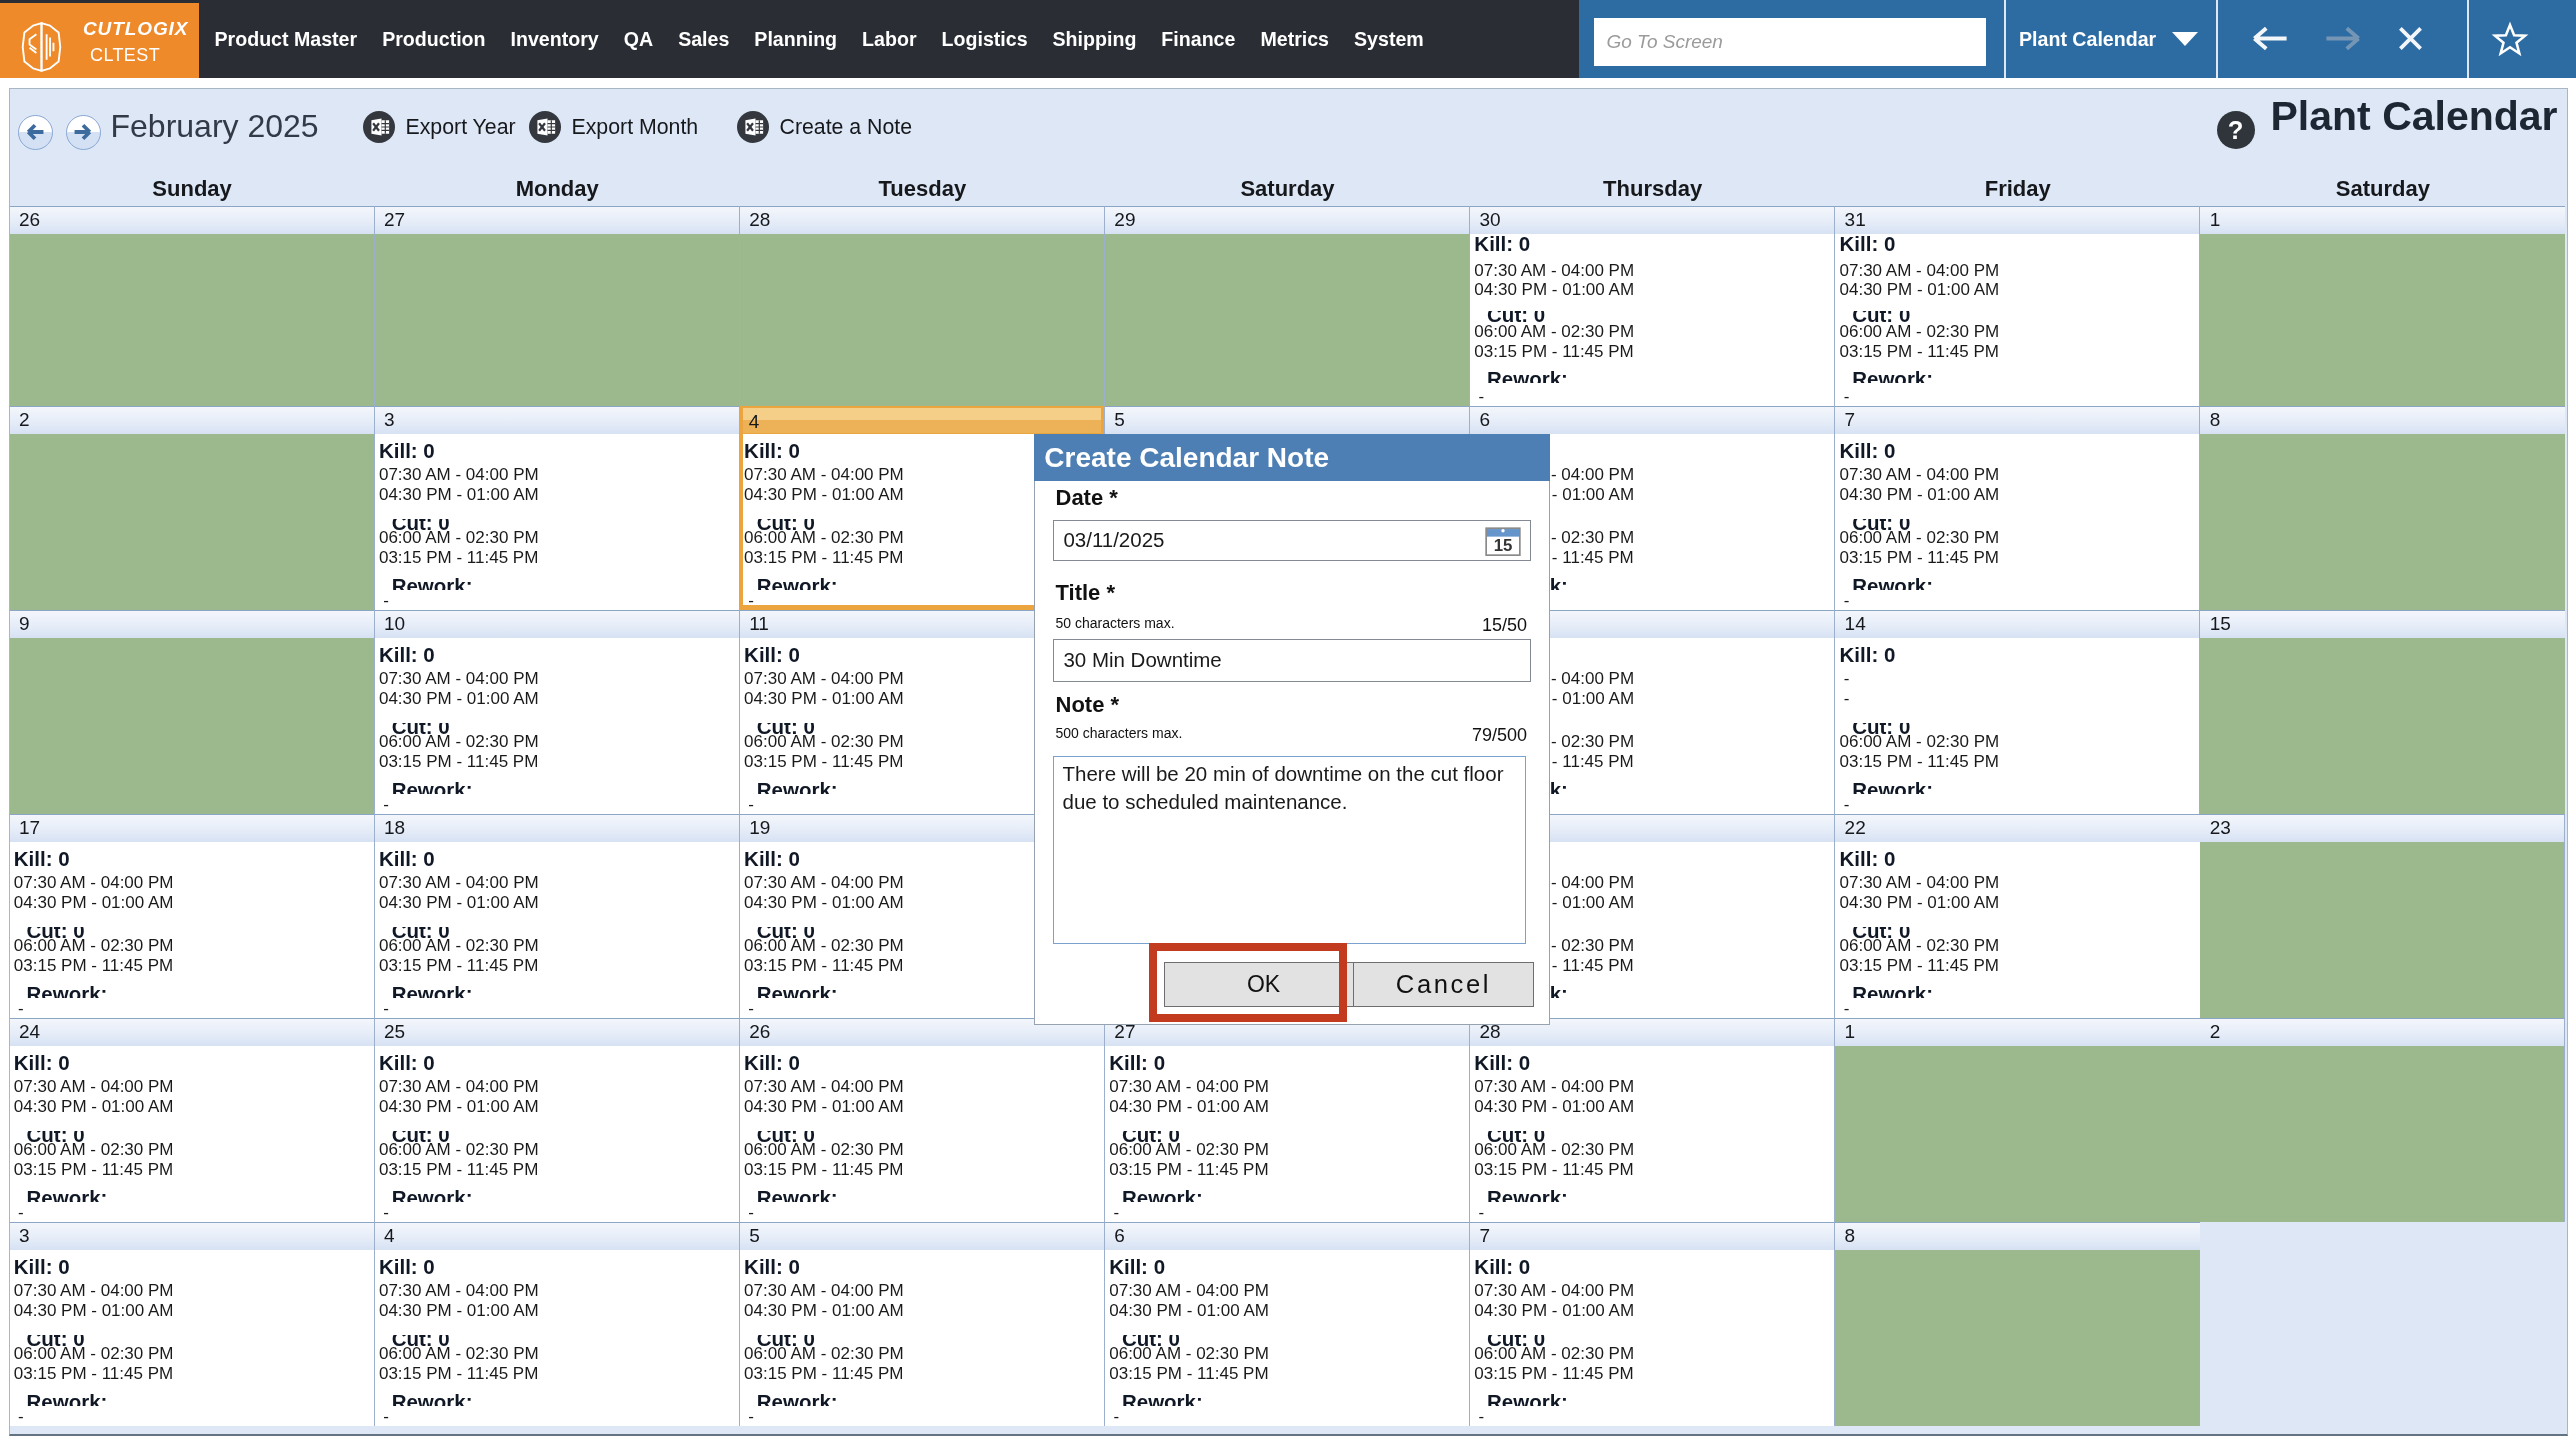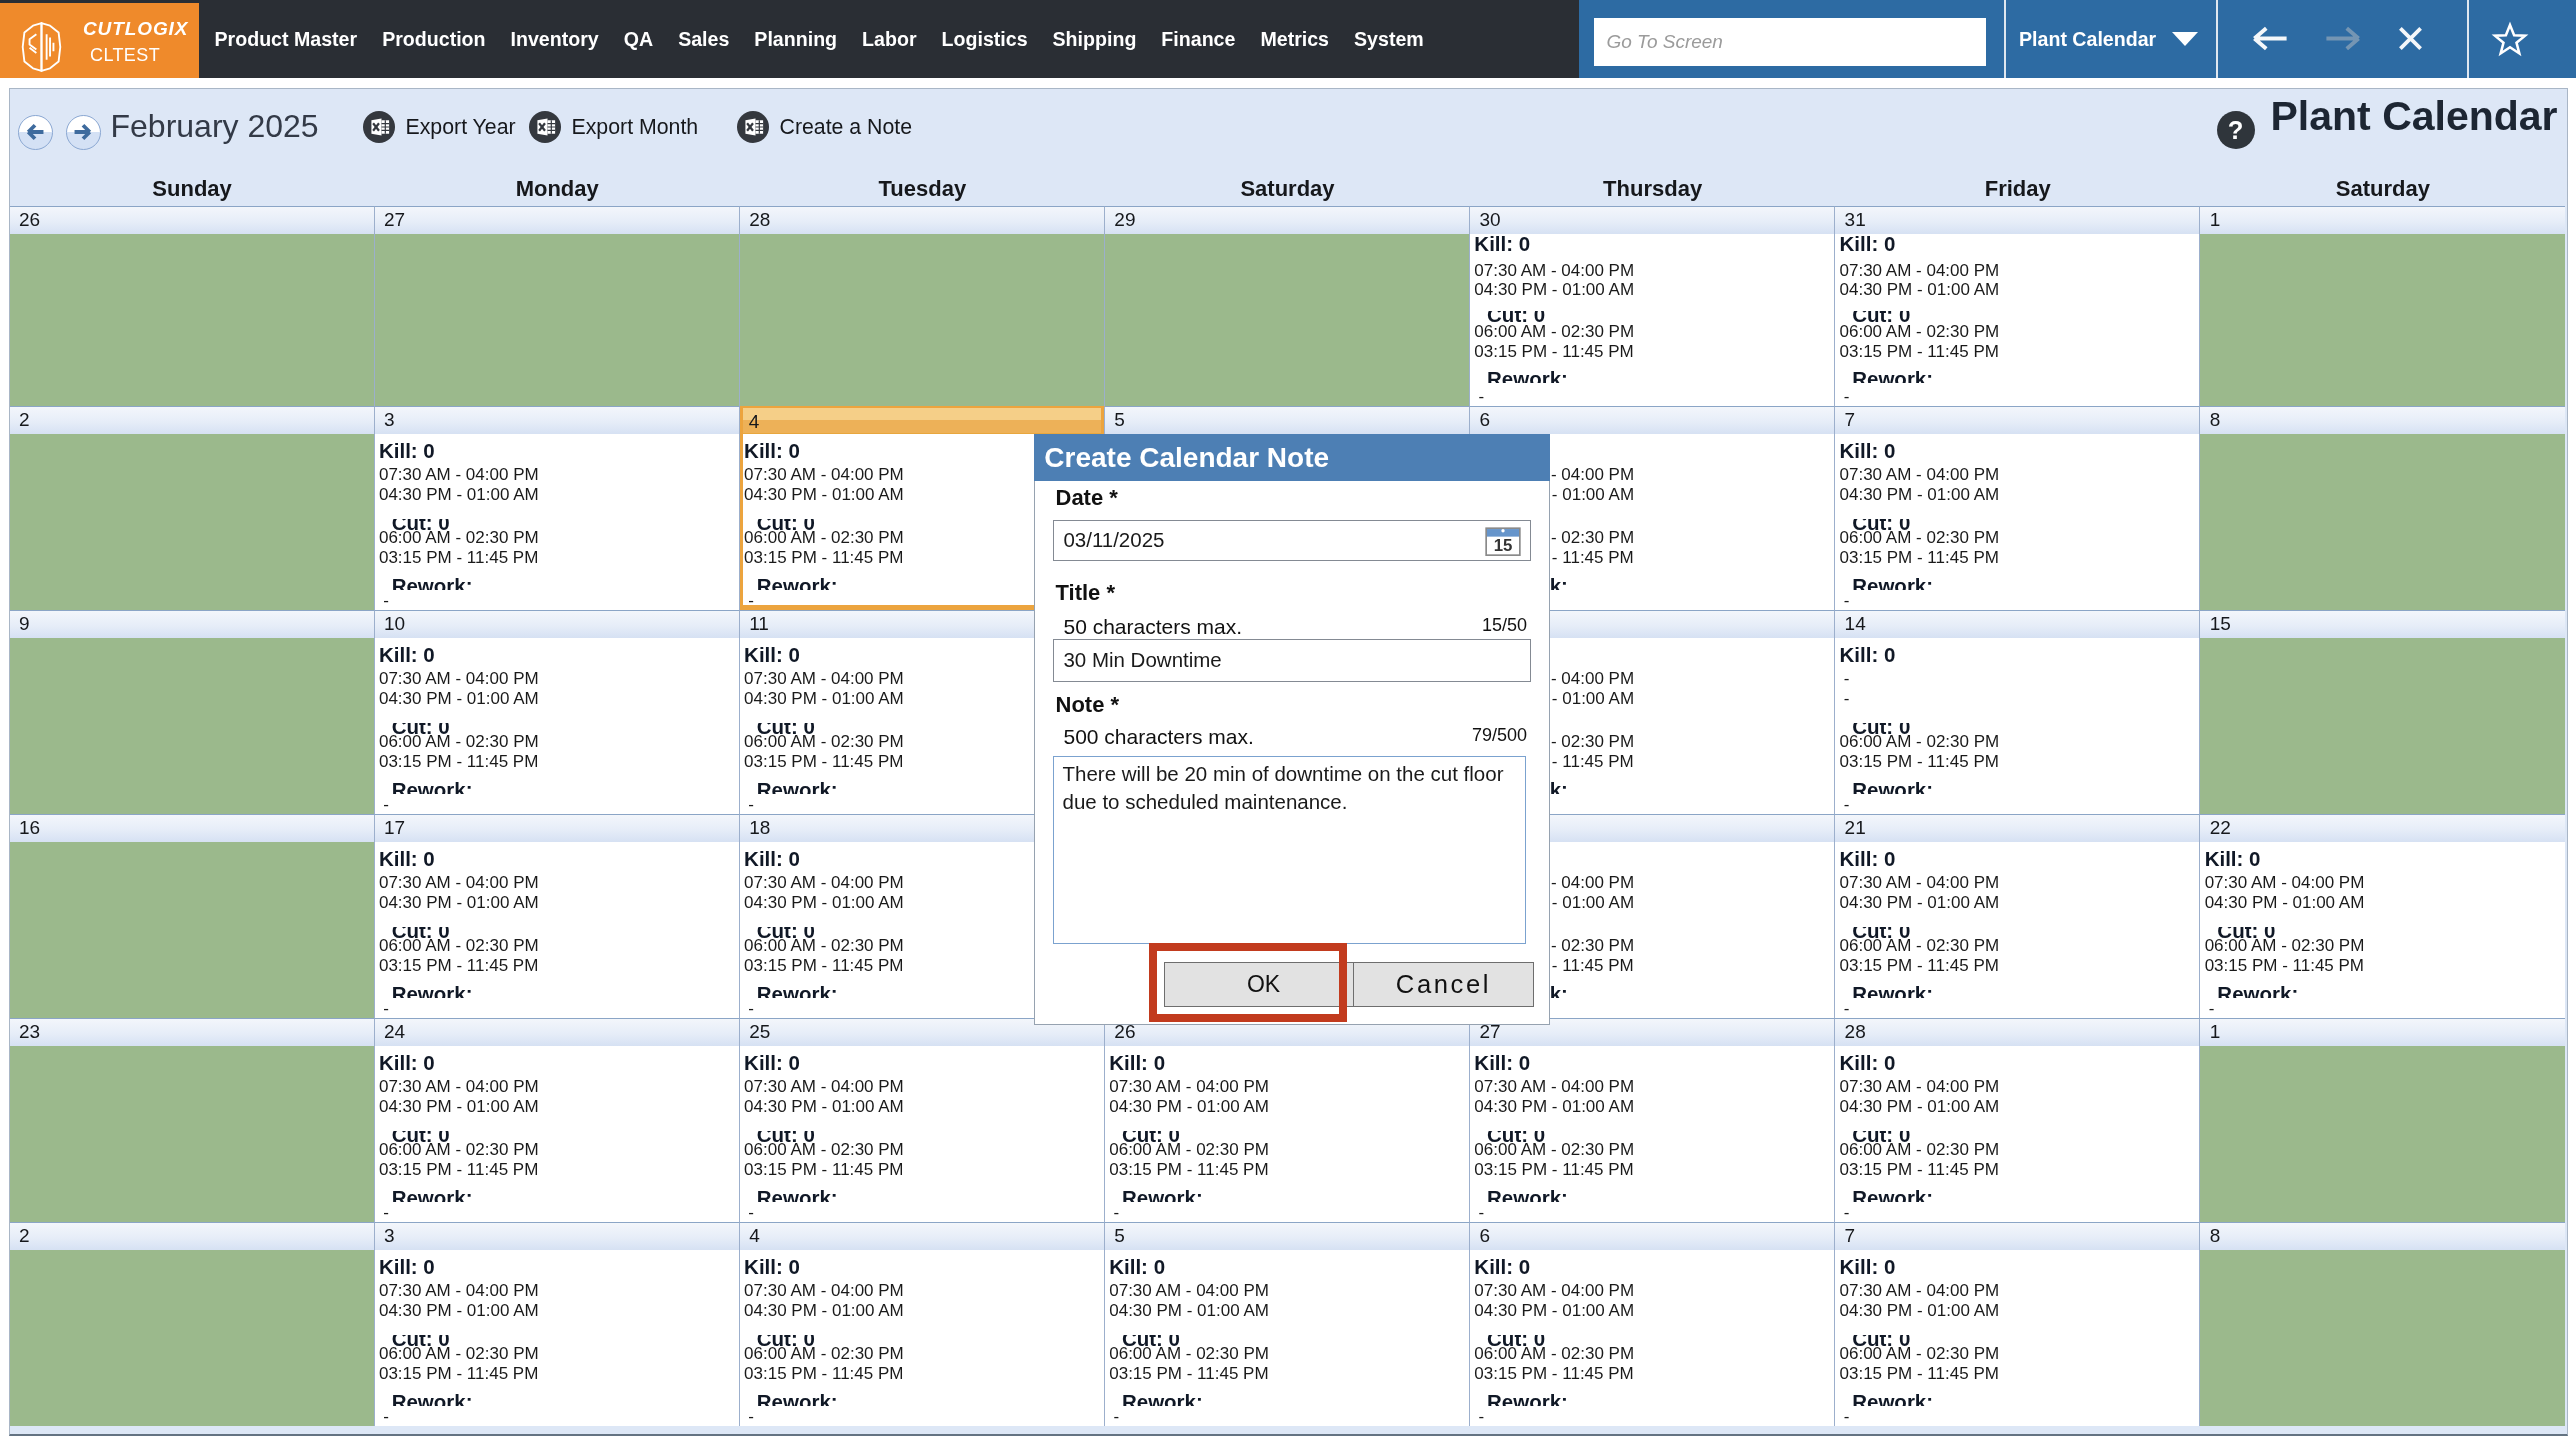--- a/index.html
+++ b/index.html
@@ -43,21 +43,21 @@
 .clip{position:absolute;left:17px;overflow:hidden;width:171px;}
 .hl{position:absolute;left:0;top:0;right:0;bottom:0;border:3.4px solid #eca43e;border-top-width:1.7px;border-bottom-width:5.1px;box-sizing:border-box;}
 .cell.hlc{border-top-color:#eca43e;}
 .hl .hstrip{position:absolute;left:0;top:0px;width:100%;height:25.6px;background:linear-gradient(#f5cf88 0 50%,#edb158 50% 100%);border-bottom:1.7px solid #e8a73e;box-sizing:border-box;}
 .hl .num{position:absolute;left:6px;top:4.3px;font-size:19px;color:#16181c;}
 
 .modal{position:absolute;left:1034px;top:434px;width:516px;height:591px;background:#fff;border:0.9px solid #96a2b0;box-sizing:border-box;}
 .mhead{position:absolute;left:-0.9px;top:-0.9px;width:516px;height:47px;background:#4d7fb4;}
 .mhead span{position:absolute;left:10.2px;top:7.7px;color:#fff;font-weight:bold;font-size:28px;}
 .mlab{position:absolute;left:20.5px;font-size:22px;font-weight:bold;color:#111;}
-.msub{position:absolute;left:20.5px;font-size:21px;color:#111;margin-left:8px;}
+.msub{position:absolute;left:20.5px;font-size:14px;color:#111;}
 .mcnt{position:absolute;right:22px;font-size:18px;color:#111;}
 .minput{position:absolute;left:18px;width:478px;height:41px;border:1.7px solid #848a93;box-sizing:border-box;background:#fff;font-size:20.5px;color:#1a1a1a;line-height:38px;padding-left:9.4px;}
 .mnote{position:absolute;left:18px;top:321px;width:473px;height:188px;border:0.9px solid #7ba2cf;box-sizing:border-box;font-size:20.5px;color:#1a1a1a;line-height:28px;padding:3.4px 8.5px;}
 .mbtn{position:absolute;top:527px;height:45px;background:#e2e2e2;border:1.7px solid #6e6e6e;box-sizing:border-box;text-align:center;font-size:23px;color:#111;line-height:42px;}
 .redbox{position:absolute;left:1149px;top:943px;width:198px;height:79px;border:8.5px solid #c23b1e;box-sizing:border-box;}
 .calico{position:absolute;right:9.4px;top:3.4px;width:36px;height:32px;}
 </style></head><body>
 <div class="nav">
 <div class="logo">
 <svg width="41" height="50" style="position:absolute;left:20.5px;top:19.6px" viewBox="0 0 48 58">
@@ -396,25 +396,20 @@
         <div class="clip" style="top:167px;height:16px">
           <div class="lbl24" style="margin-top:0px">Rework:</div>
         </div>
         <div class="dsh t20" style="top:184px">-</div>
       </div>
 <div class="cell green last">
         <div class="strip"></div>
         <div class="num">15</div>
         <div class="body"></div>
       </div>
-<div class="cell green">
-        <div class="strip"></div>
-        <div class="num">16</div>
-        <div class="body"></div>
-      </div>
 <div class="cell">
         <div class="strip"></div>
         <div class="num">17</div>
         <div class="ln lbl24" style="top:32px">Kill: 0</div>
         <div class="ln t20" style="top:58px">07:30 AM - 04:00 PM</div>
         <div class="ln t20" style="top:78px">04:30 PM - 01:00 AM</div>
         <div class="clip" style="top:112px;height:12px">
           <div class="lbl24" style="margin-top:-8.5px">Cut: 0</div>
         </div>
         <div class="ln t20" style="top:121px">06:00 AM - 02:30 PM</div>

